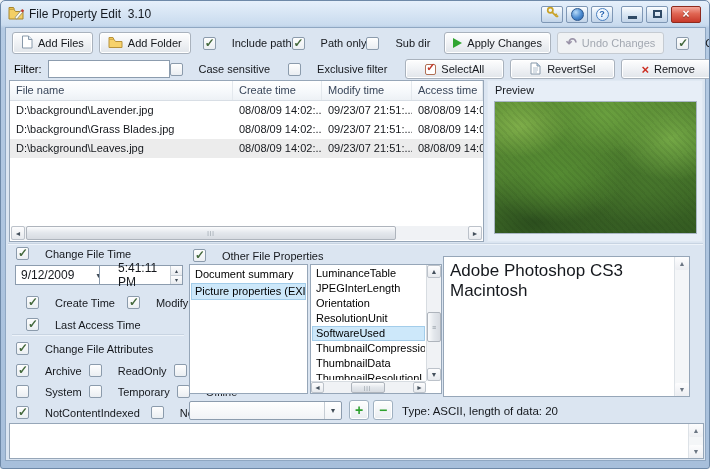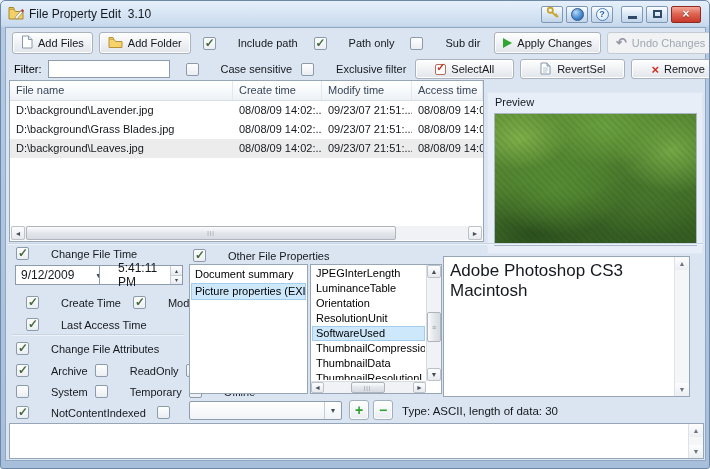--- a/index.html
+++ b/index.html
@@ -22,25 +22,25 @@
   .ic-min{width:9px;height:3px;background:#2f4a66;margin-top:7px}
   .ic-max{width:9px;height:8px;border:2px solid #2f4a66;background:transparent}
   
   .client{position:absolute;left:4px;top:26px;width:701px;height:434px;background:#dbe5f1;border:1px solid #8fa7c2}
   .row1{position:absolute;left:6px;top:4px;display:flex;align-items:center}
   .row2{position:absolute;left:8px;top:31px;display:flex;align-items:center}
   .btn{display:inline-flex;align-items:center;gap:5px;height:22px;padding:0 8px;border:1px solid #a9b2bd;border-radius:3px;
     background:linear-gradient(#fefefe,#f1f3f6 45%,#e1e5ea);font-size:11px;color:#15181d;box-shadow:inset 0 0 0 1px #fff;cursor:pointer;white-space:nowrap}
   .btn.small{height:20px;padding:0 19px}
   .btn.disabled{color:#a2a8b1;background:#f0f2f4;border-color:#c5cbd2;box-shadow:none}
-  .cb{display:inline-flex;align-items:center;gap:22px;font-size:11px;color:#15181d;cursor:pointer;white-space:nowrap}
+  .cb{display:inline-flex;align-items:center;gap:16px;font-size:11px;color:#15181d;cursor:pointer;white-space:nowrap}
   .cb .box{width:13px;height:13px;border:1px solid #8b9bac;border-radius:2px;background:linear-gradient(#fefefe,#eaeef2);position:relative;flex:none}
   .cb.on .box::after{content:"✓";position:absolute;left:1px;top:-2px;font-size:12px;font-weight:bold;color:#44693c}
   .lbl{pointer-events:none}
-  .ml10{margin-left:16px}.ml12{margin-left:12px}.ml14{margin-left:14px}.ml6{margin-left:6px}.ml7{margin-left:9px}
+  .ml10{margin-left:0}.ml12{margin-left:12px}.ml14{margin-left:14px}.ml6{margin-left:6px}.ml7{margin-left:18px}
   .input{height:18px;border:1px solid #8c9cae;background:#fff;font-size:11px;padding:0 4px;font-family:"Liberation Sans",sans-serif}
   
   .ic-play{width:0;height:0;border-left:9px solid #31a531;border-top:5.5px solid transparent;border-bottom:5.5px solid transparent}
   .ic-undo{font-size:13px;line-height:10px;color:#9a93a8;font-weight:bold}
   .ic-selall{width:11px;height:11px;border:1px solid #b07055;border-radius:2px;background:#fff;position:relative}
   .ic-selall::after{content:"✓";position:absolute;left:0;top:-4px;font-size:11px;font-weight:bold;color:#c23b2e}
   .ic-x{color:#cc2d20;font-weight:bold;font-size:13px;line-height:11px}
   .ic-xall{position:relative;width:14px;height:12px}
   .ic-xall .pg{position:absolute;right:0;top:0;width:9px;height:11px;background:#fff;border:1px solid #98a4b0}
   .ic-xall .xx{position:absolute;left:0;top:-1px;color:#cc2d20;font-weight:bold;font-size:12px}
@@ -51,21 +51,21 @@
   .trow{display:grid;grid-template-columns:223px 89px 90px 1fr;height:19px}
   .trow.sel{background:#ececec}
   .td{font-size:11px;color:#15181d;padding:0 6px;line-height:19px;white-space:nowrap;overflow:hidden}
   .hscroll{position:absolute;left:1px;right:1px;bottom:1px;height:14px;background:#f0f2f5;display:flex;align-items:stretch}
   .sb-ab{width:14px;flex:none;display:flex;align-items:center;justify-content:center;font-size:7px;color:#44505c;
     background:linear-gradient(#fdfdfe,#e7eaee);border:1px solid #bcc2ca;border-radius:2px;cursor:pointer}
   .sb-track{position:relative;flex:1}
   .sb-thumb{position:absolute;top:0;bottom:0;background:linear-gradient(#fbfcfd,#e3e7ec 50%,#d7dbe1);border:1px solid #aeb4bc;border-radius:2px;
     display:flex;align-items:center;justify-content:center;font-size:6px;letter-spacing:1px;color:#8a939c;cursor:pointer}
   
-  .preview{position:absolute;left:481px;top:64px;width:216px;height:162px;background:#e7eef7;border:1px solid #dfe8f2}
+  .preview{position:absolute;left:481px;top:52px;width:216px;height:162px;background:#e7eef7;border:1px solid #dfe8f2}
   .pv-label{position:absolute;left:7px;top:3px;font-size:11px;color:#15181d}
   .pv-img{position:absolute;left:6px;top:20px;width:203px;height:133px;border:1px solid #a9b6c5;
     background:
       repeating-linear-gradient(47deg,rgba(15,35,8,.07) 0 2px,rgba(255,255,255,0) 2px 5px),
       radial-gradient(ellipse 70px 45px at 12% 18%,#7fae4a 0%,rgba(127,174,74,0) 70%),
       radial-gradient(ellipse 90px 55px at 55% 10%,#6aa03f 0%,rgba(106,160,63,0) 70%),
       radial-gradient(ellipse 80px 60px at 88% 28%,#74a846 0%,rgba(116,168,70,0) 70%),
       radial-gradient(ellipse 100px 70px at 30% 55%,#568c33 0%,rgba(86,140,51,0) 70%),
       radial-gradient(ellipse 90px 60px at 75% 62%,#47762c 0%,rgba(71,118,44,0) 72%),
       radial-gradient(ellipse 110px 70px at 20% 92%,#2c4f1e 0%,rgba(44,79,30,0) 75%),
@@ -362,22 +362,22 @@
     <div class="cb groupchk abs on" style="left:187px;top:221px">
       <span class="box"></span>
       <span class="lbl">Other File Properties</span>
     </div>
     <div class="clist abs">
       <div class="li">Document summary</div>
       <div class="li sel-blue">Picture properties (EXIF)</div>
     </div>
     <div class="plist abs">
       <div class="items">
+        <div class="li">LuminanceTable</div>
         <div class="li">JPEGInterLength</div>
-        <div class="li">LuminanceTable</div>
         <div class="li">Orientation</div>
         <div class="li">ResolutionUnit</div>
         <div class="li sel-blue">SoftwareUsed</div>
         <div class="li">ThumbnailCompression</div>
         <div class="li">ThumbnailData</div>
         <div class="li">ThumbnailResolutionUnit</div>
       </div>
       <div class="vscroll">
         <div class="sb-ab">▲</div>
         <div class="mid">
@@ -397,21 +397,21 @@
     <div class="combo abs">
       <span class="val"></span>
       <span class="drop">▾</span>
     </div>
     <div class="pmbtn abs" style="left:343px;top:372px">
       <span>+</span>
     </div>
     <div class="pmbtn abs" style="left:367px;top:372px">
       <span>−</span>
     </div>
-    <span class="typeinfo abs">Type: ASCII, length of data: 30</span>
+    <span class="typeinfo abs">Type: ASCII, length of data: 20</span>
 
     <div class="valuebox abs">
       <div class="txt">Adobe Photoshop CS3 Macintosh</div>
       <div class="vscroll2">
         <div class="sb-ab">▲</div>
         <div class="sb-ab">▼</div>
       </div>
     </div>
 
     <div class="bottombox abs">

